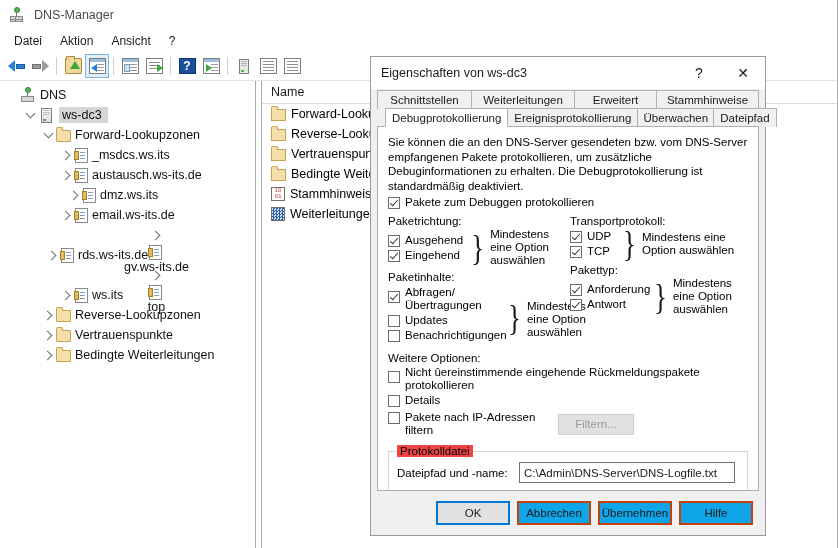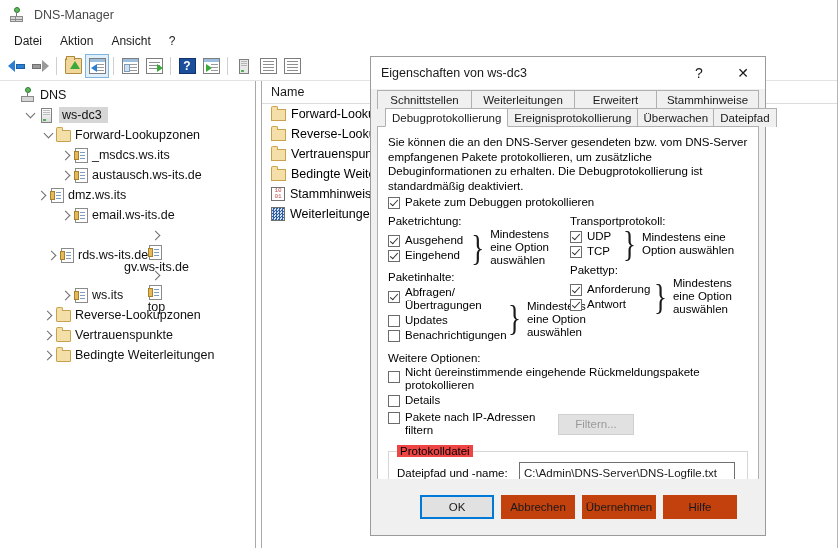--- a/index.html
+++ b/index.html
@@ -506,32 +506,32 @@
     display: flex; align-items: center;
     padding: 0 4px;
     font-size: 11.5px;
     color: #1a1a1a;
   }
   .txtbox.path { width: 216px; }
 
   .dlg-footer {
     position: absolute;
     left: 0; right: 0; bottom: 0;
-    height: 56px;
+    height: 44px;
     background: #f0f0f0;
     display: flex;
     align-items: center;
     justify-content: flex-end;
-    padding-right: 28px;
+    padding-right: 12px;
     gap: 7px;
   }
   .dbtn {
     width: 74px; height: 24px;
-    background: #c2410c;
-    border: 5px solid #c2410c;
+    background: #0ea5e9;
+    border: 2px solid #c2410c;
     font-size: 11.5px;
     display: flex; align-items: center; justify-content: center;
     box-sizing: border-box;
     cursor: default;
     color:#1a1a1a;
   }
   .dbtn.default {
     border: 2px solid #0078d7;
     background: #e1e1e1;
   }
@@ -653,21 +653,21 @@
           <span class="ticon zone"></span>
           <span class="tlabel">_msdcs.ws.its</span>
         </div>
         <div class="tree-row" style="padding-left: 58px;">
           <span class="twisty">
             <span class="chev right"></span>
           </span>
           <span class="ticon zone"></span>
           <span class="tlabel">austausch.ws-its.de</span>
         </div>
-        <div class="tree-row" style="padding-left: 34px; text-align: center;">
+        <div class="tree-row" style="padding-left: 66px; text-align: center;">
           <span class="twisty">
             <span class="chev right"></span>
           </span>
           <span class="ticon zone"></span>
           <span class="tlabel">dmz.ws.its</span>
         </div>
         <div class="tree-row" style="padding-left: 58px;">
           <span class="twisty">
             <span class="chev right"></span>
           </span>

